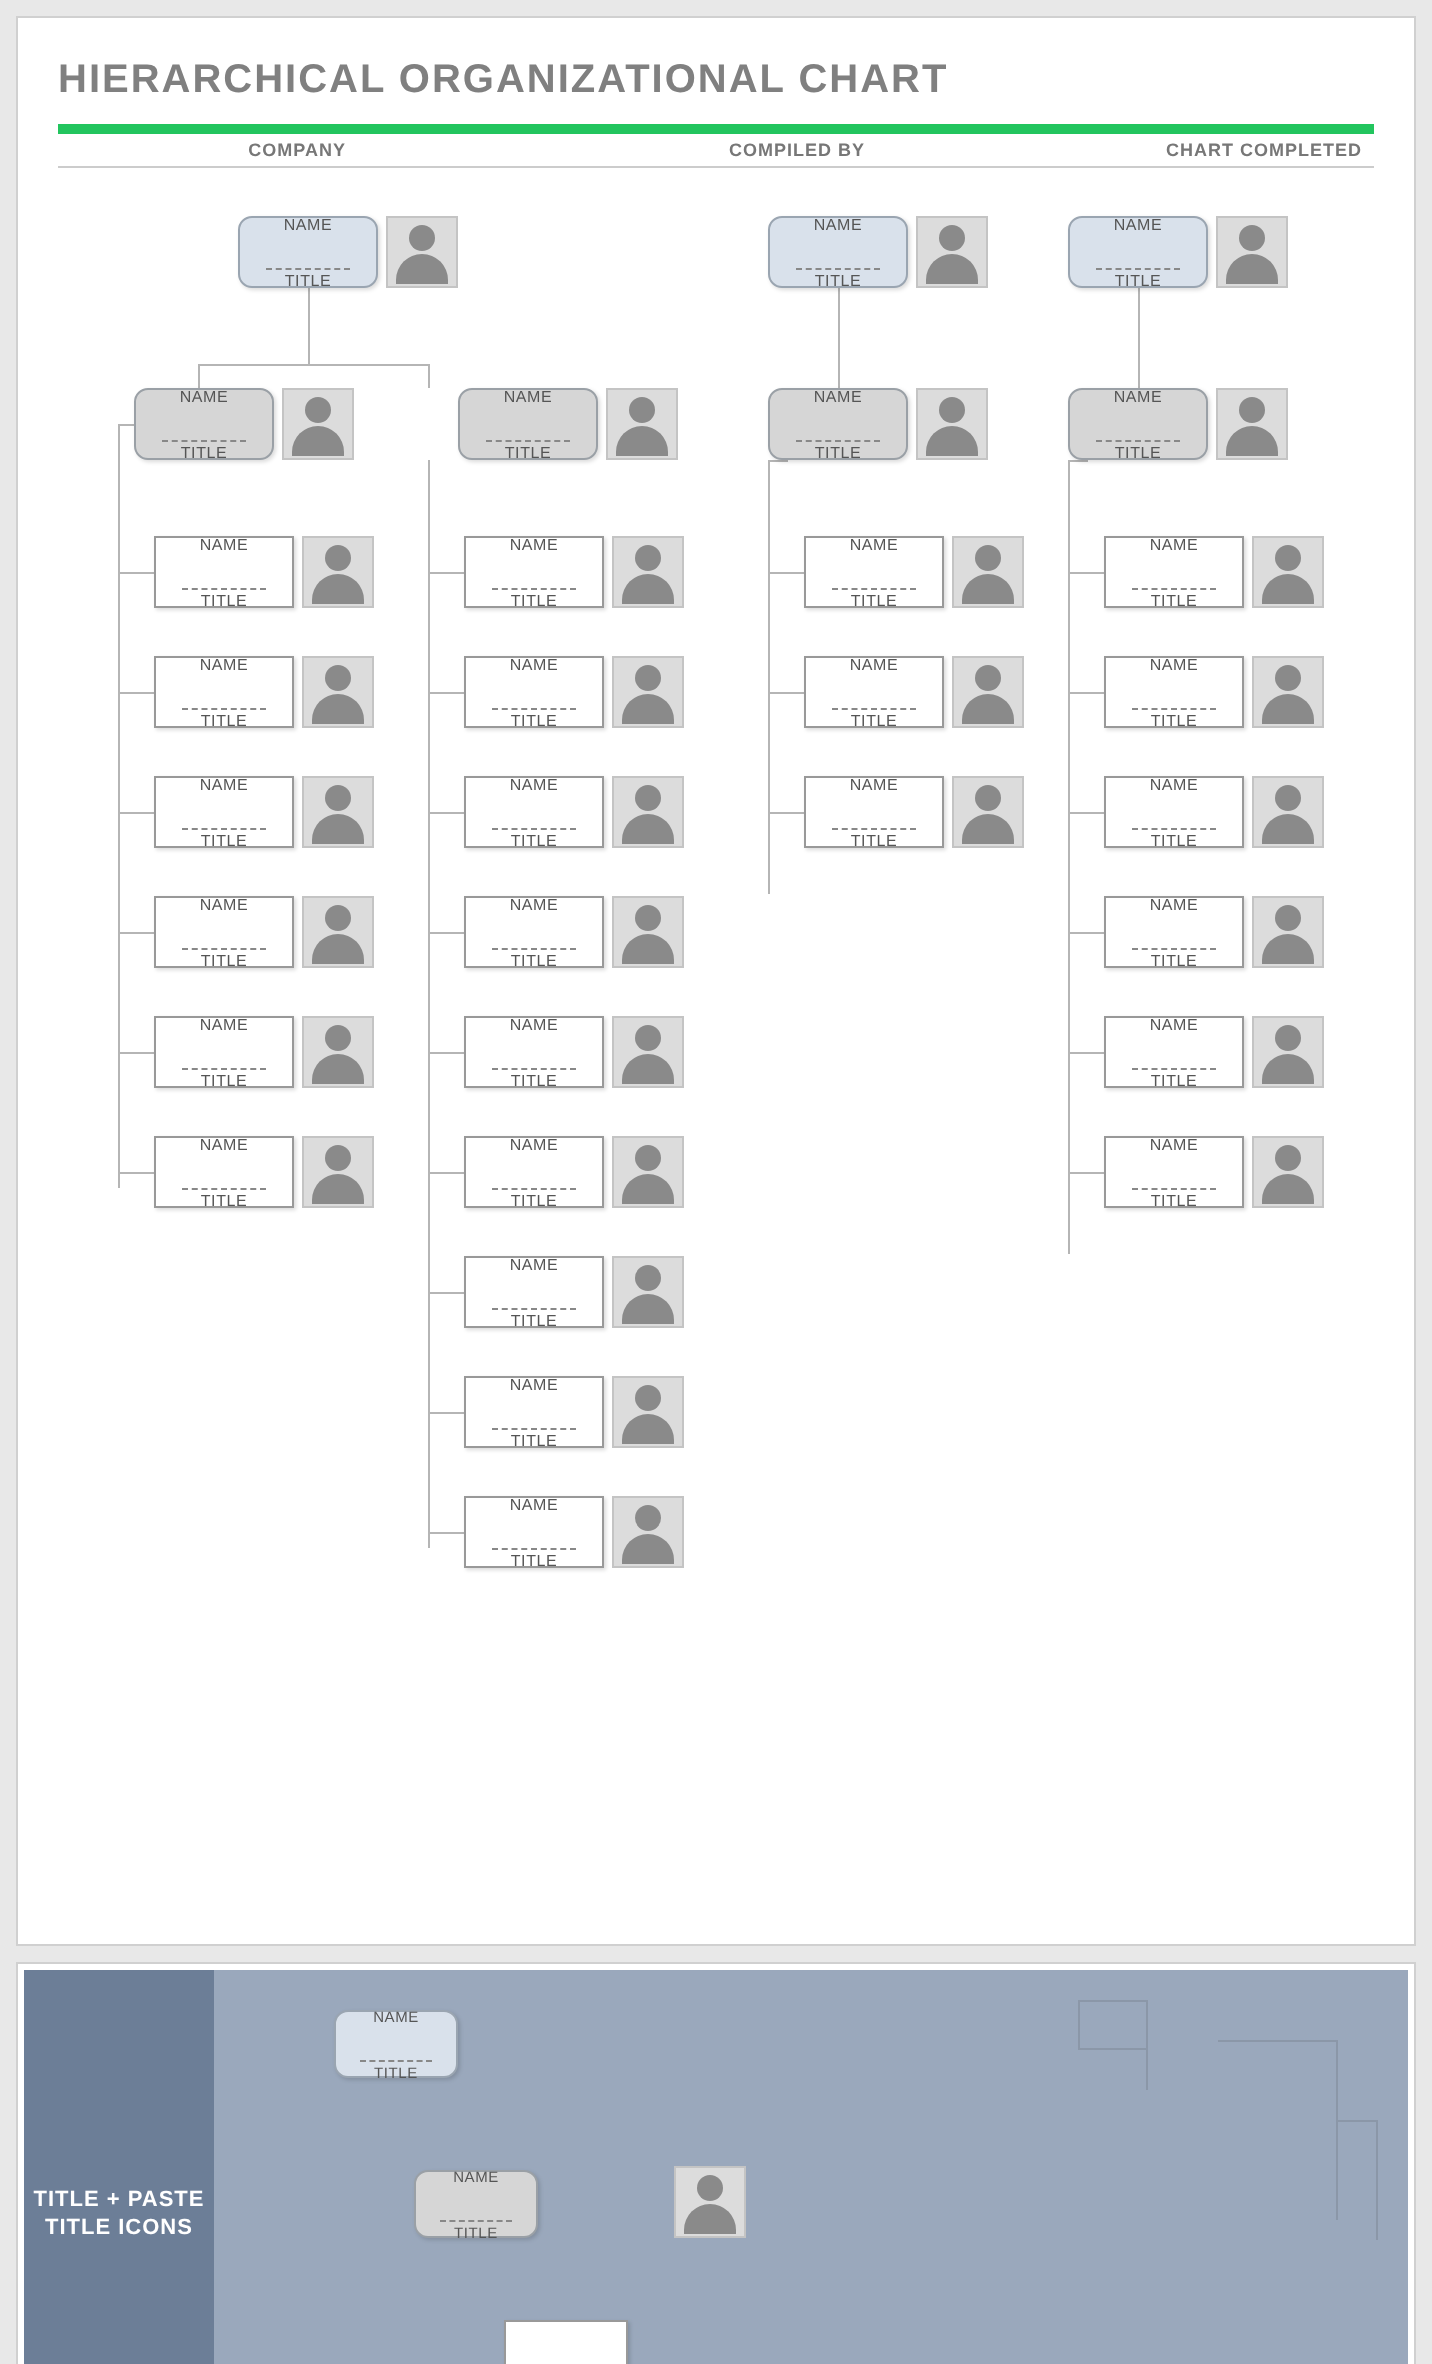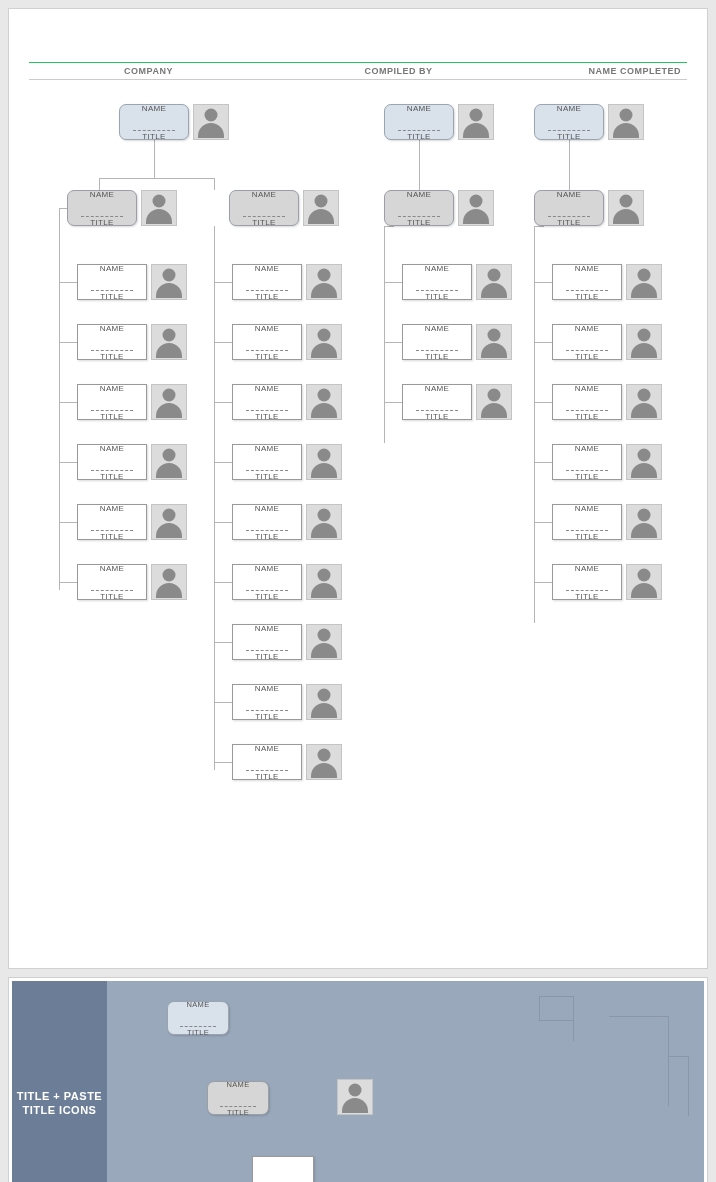--- a/index.html
+++ b/index.html
@@ -22,21 +22,21 @@
     font-weight: 700;
     letter-spacing: 1px;
     color: #808080;
     line-height: 1.15;
     font-family: "Arial Narrow", Arial, sans-serif;
     font-stretch: condensed;
     margin-bottom: 10px;
   }
   .header-row {
     display: flex;
-    border-top: 1px solid #22c55e;
+    border-top: 5px solid #22c55e;
     border-bottom: 1px solid #ccc;
     padding: 3px 0;
     font-size: 9px;
     font-weight: 700;
     letter-spacing: .5px;
     color: #777;
     margin-bottom: 24px;
   }
   .header-row > div { flex: 1; text-align: center; }
   .header-row > div:first-child { text-align: center; flex: 1.1; }
@@ -159,27 +159,27 @@
     border: 1px solid #8b97a8;
     border-left: none;
     border-bottom: none;
   }
 </style>
 </head>
 <body>
 
 <div class="page">
   <h1 class="title">
-    <br>
+    <span>HIERARCHICAL ORGANIZATIONAL CHART</span><br>
   </h1>
 
   <div class="header-row">
     <div>COMPANY</div>
     <div>COMPILED BY</div>
-    <div>NAME COMPLETED</div>
+    <div>CHART COMPLETED</div>
   </div>
 
   <div class="chart-area">
 
     <div class="line" style="left:125px; top:36px; width:1px; height:38px;"></div>
     <div class="line" style="left:70px; top:74px; width:115px; height:1px;"></div>
     <div class="line" style="left:70px; top:74px; width:1px; height:12px;"></div>
     <div class="line" style="left:185px; top:74px; width:1px; height:12px;"></div>
 
     <div class="line" style="left:30px; top:104px; width:1px; height:382px;"></div>

